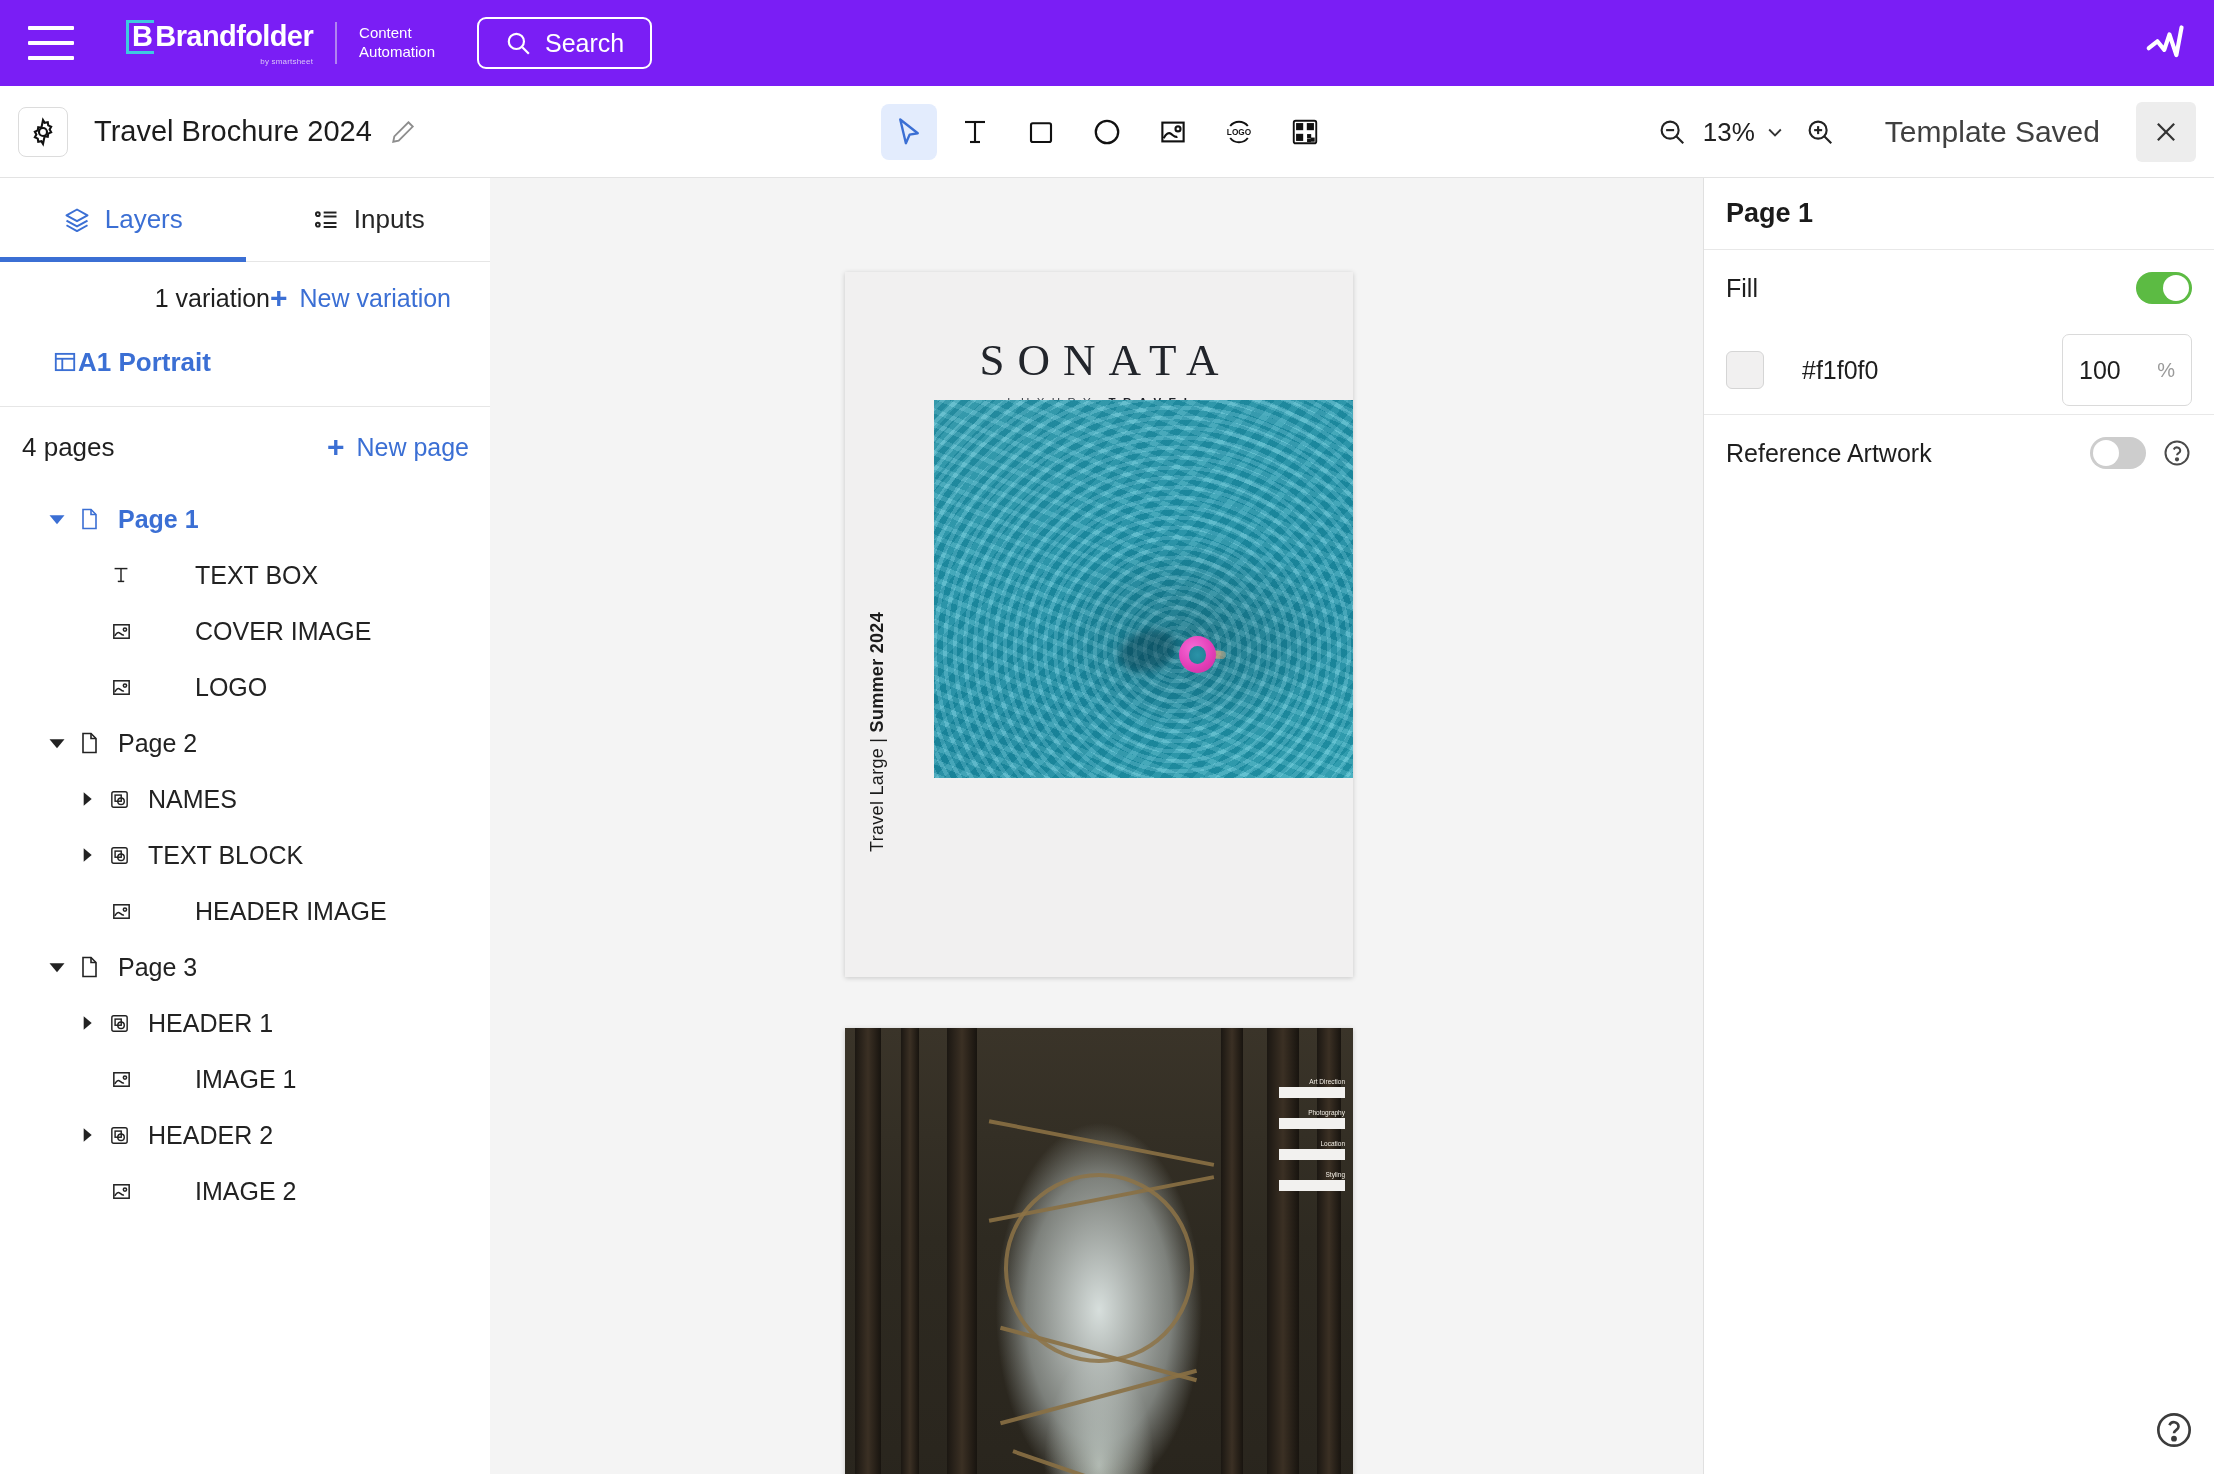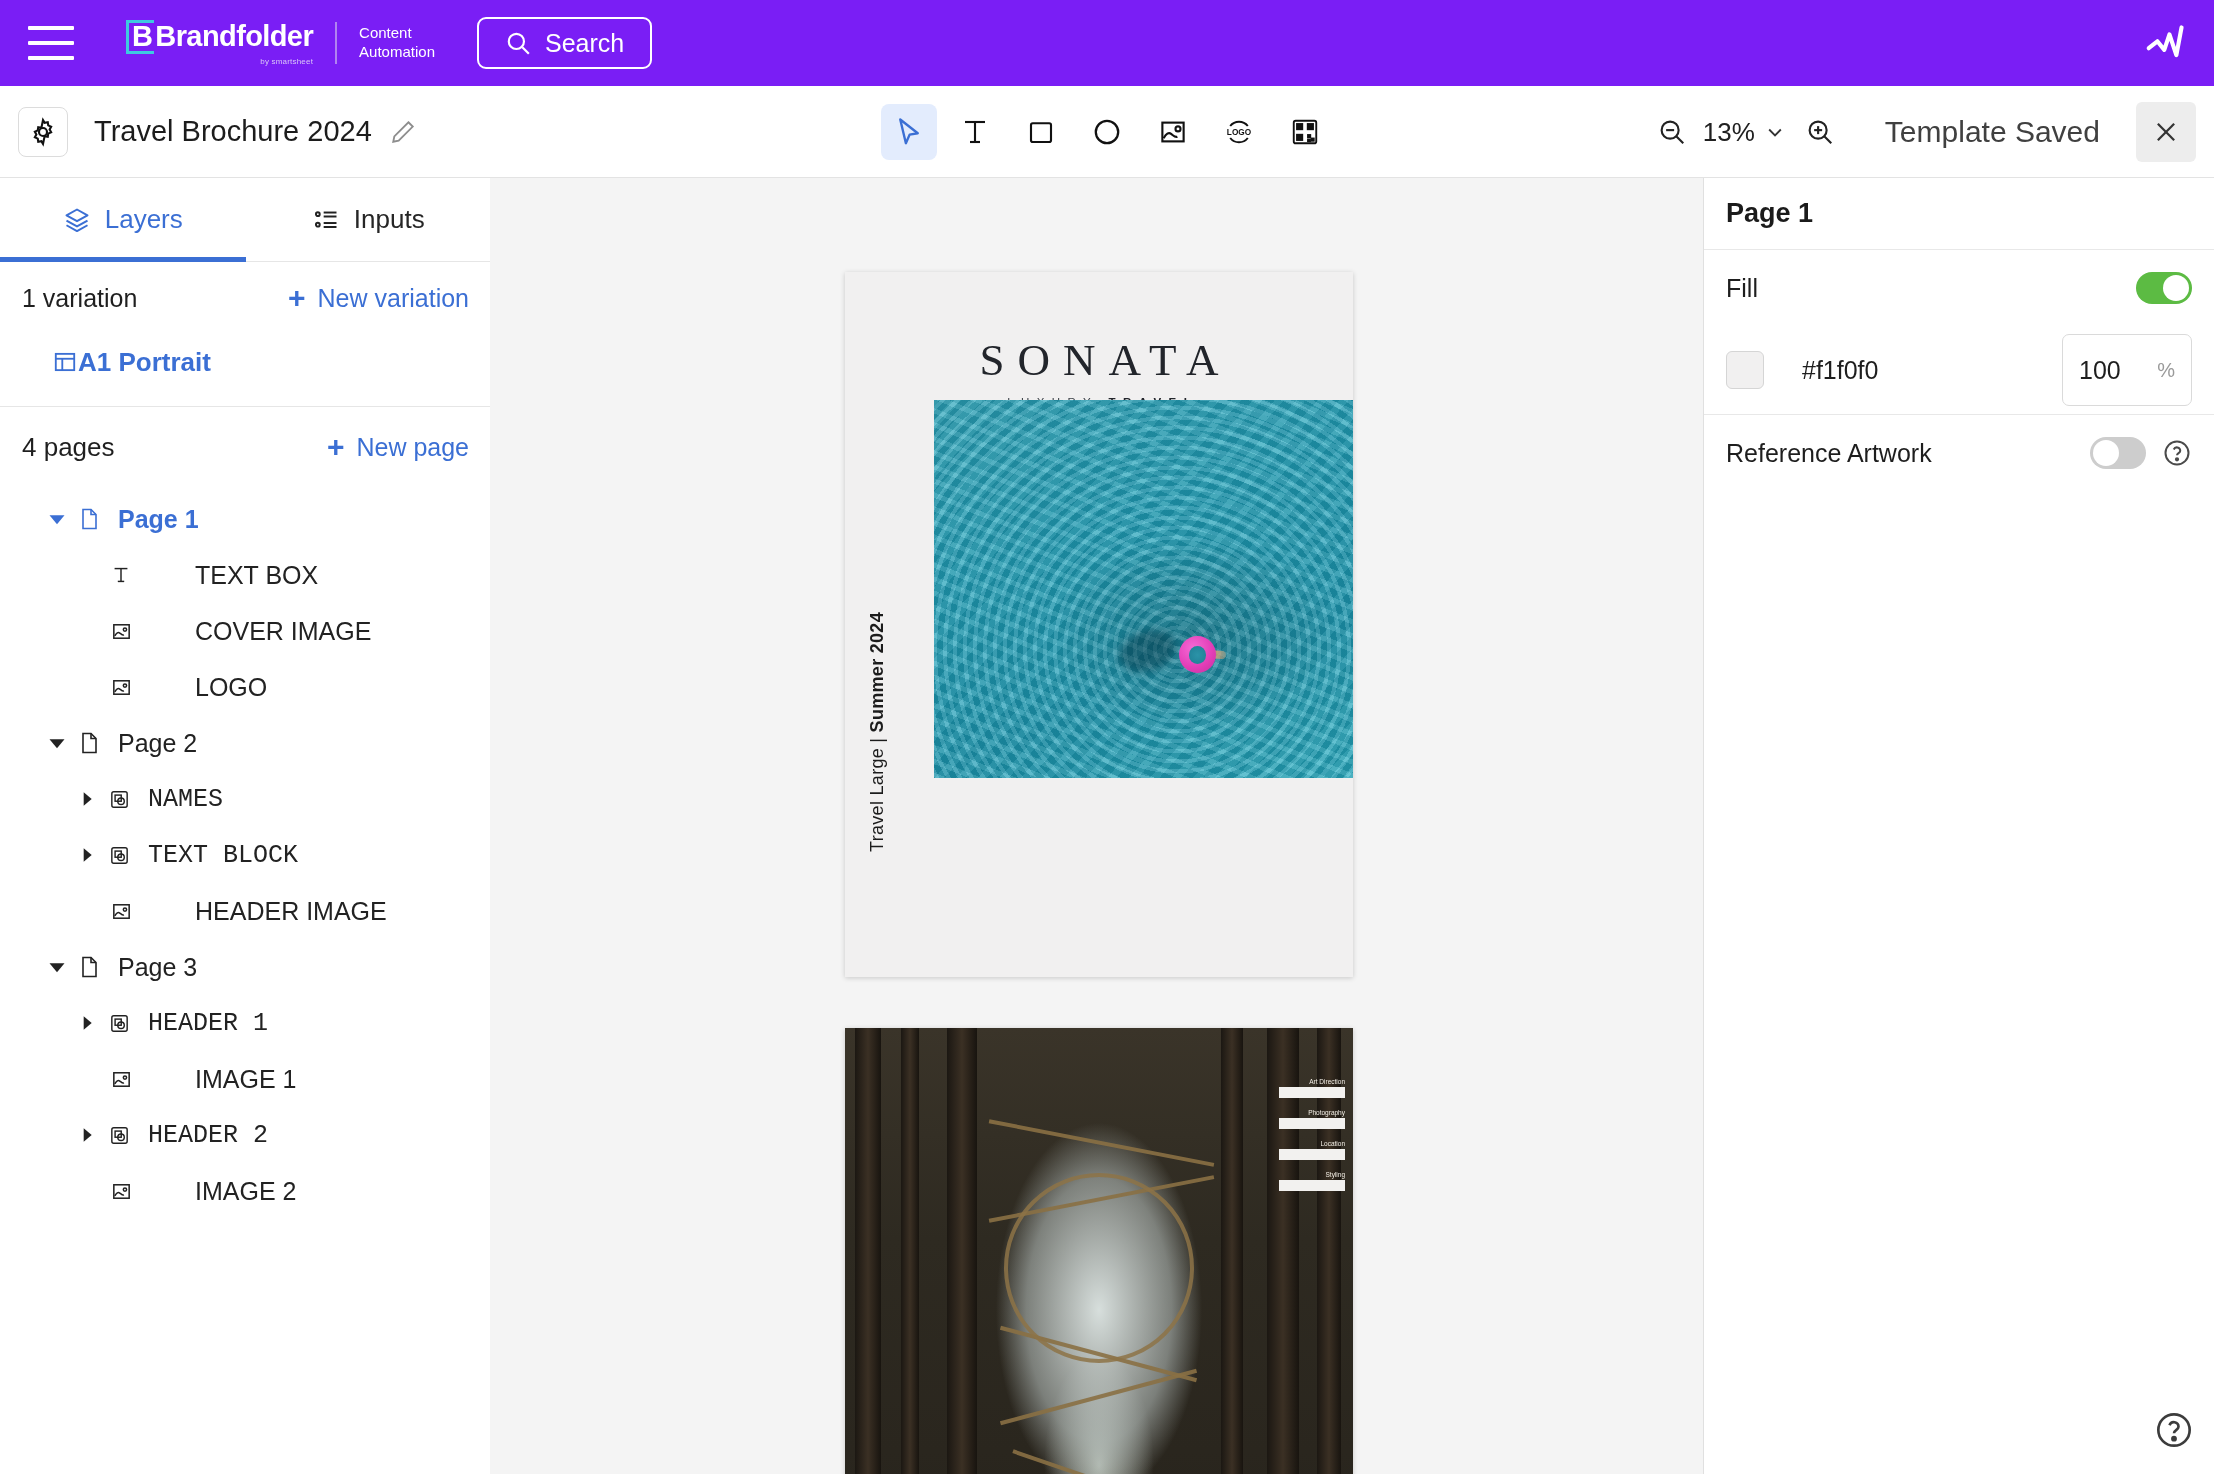--- a/index.html
+++ b/index.html
@@ -94,22 +94,22 @@
   .tab {
     flex: 1; display: flex; align-items: center; justify-content: center;
     gap: 14px; font-size: 26px; color: #262626; cursor: pointer; position: relative;
   }
   .tab.active { color: #3b6fd4; }
   .tab.active::after {
     content:''; position: absolute; bottom: -1px; left: 0; right: 0;
     height: 5px; background: #3b6fd4;
   }
   .varrow {
-    display: flex; align-items: center; justify-content: space-between;
-    height: 72px; padding: 0 22px; font-size: 25px; color: #1f1f1f;
+    display: flex; align-items: center; justify-content: flex-end;
+    height: 72px; padding: 0 40px; font-size: 25px; color: #1f1f1f;
   }
   .linkblue { color: #3b6fd4; font-size: 25px; cursor: pointer; display: flex; align-items: center; gap: 12px;}
   .plusg { font-size: 30px; font-weight: bold; }
   .varitem {
     display: flex; align-items: center; gap: 0;
     padding: 0 22px 0 52px; height: 56px;
     color: #3b6fd4; font-weight: bold; font-size: 26px; cursor: pointer;
   }
   .sep { height: 1px; background: #e6e6e6; margin-top: 16px; }
   .pagesrow {
@@ -120,21 +120,21 @@
   .tree { padding-top: 4px; }
   .tnode {
     display: flex; align-items: center; height: 56px;
     font-size: 25px; color: #222; cursor: pointer; white-space: nowrap;
   }
   .tnode.sel { color: #3b6fd4; font-weight: bold; }
   .caret { width: 30px; display: flex; align-items: center; justify-content: center; }
   .ticon { width: 34px; display: flex; align-items: center; justify-content: center; margin-right: 12px; }
   .lvl-page { padding-left: 42px; }
   .lvl-child { padding-left: 104px; gap: 45px; }
-  .lvl-child-grp { padding-left: 72px; font-family: Liberation Mono, monospace; }
+  .lvl-child-grp { padding-left: 72px; }
 
   
   .canvas {
     position: absolute; top: 178px; left: 490px;
     width: 1213px; height: 1296px; background: #f4f4f4; overflow: hidden;
   }
   .page-card {
     position: absolute; background: #f1f0f0;
     box-shadow: 0 1px 5px rgba(0,0,0,0.18);
   }

